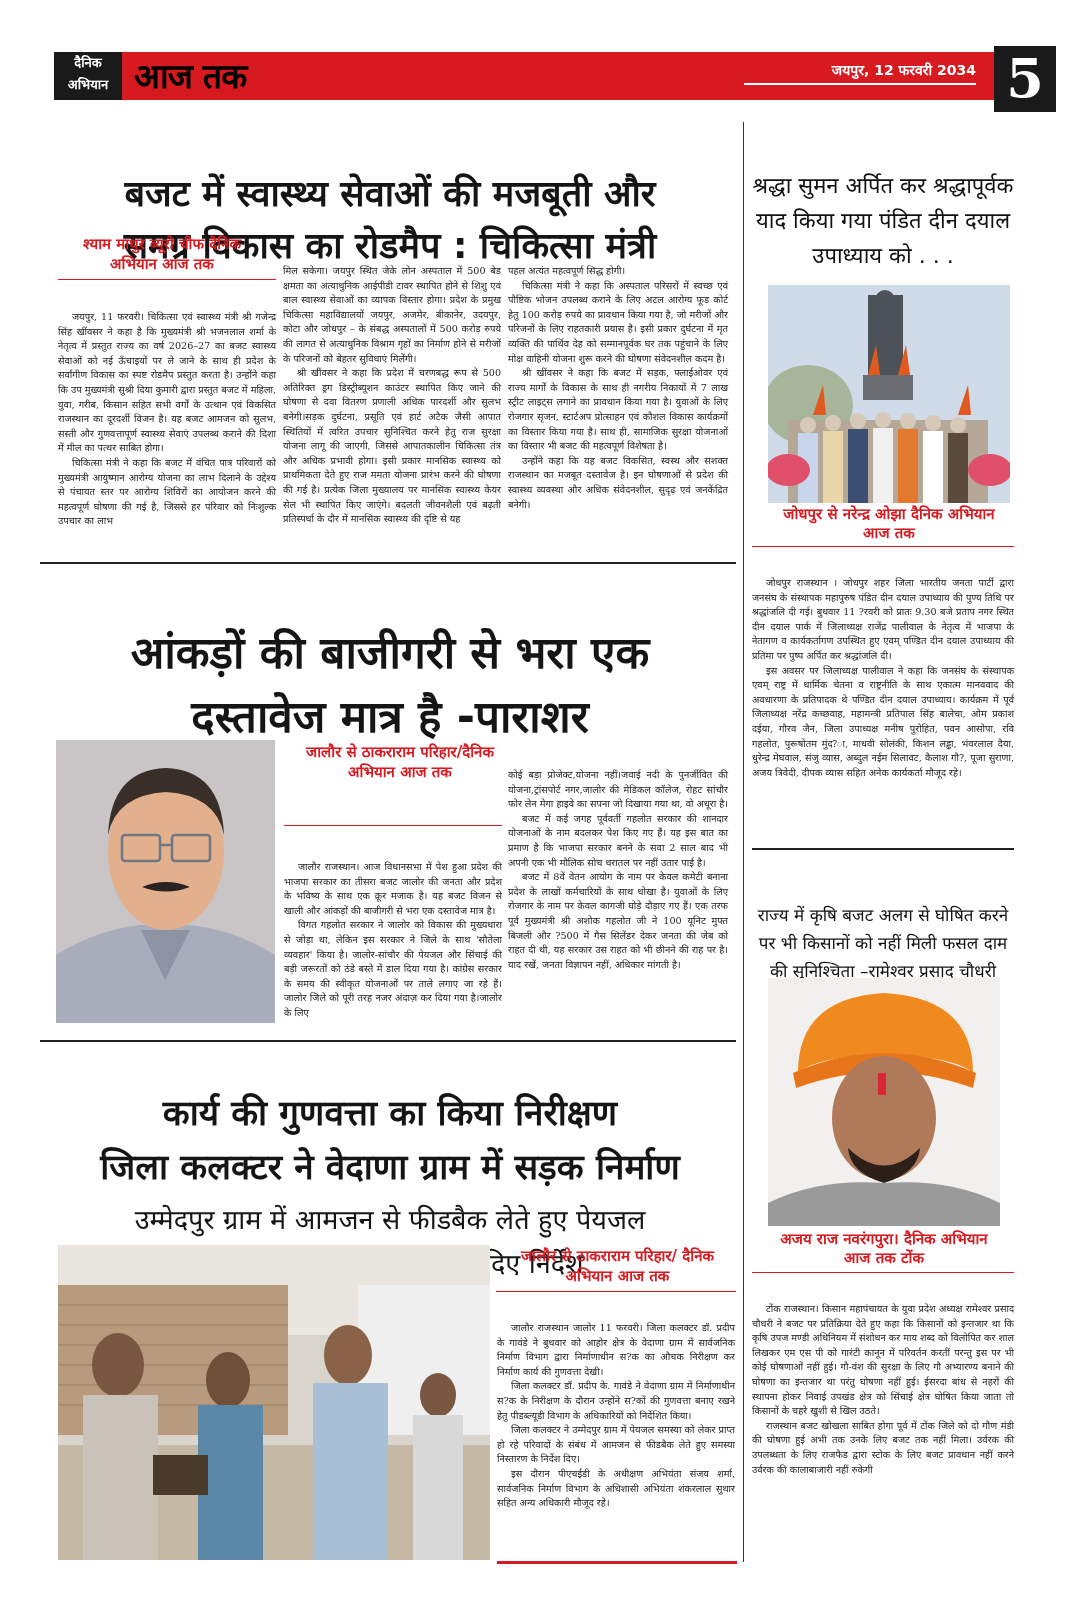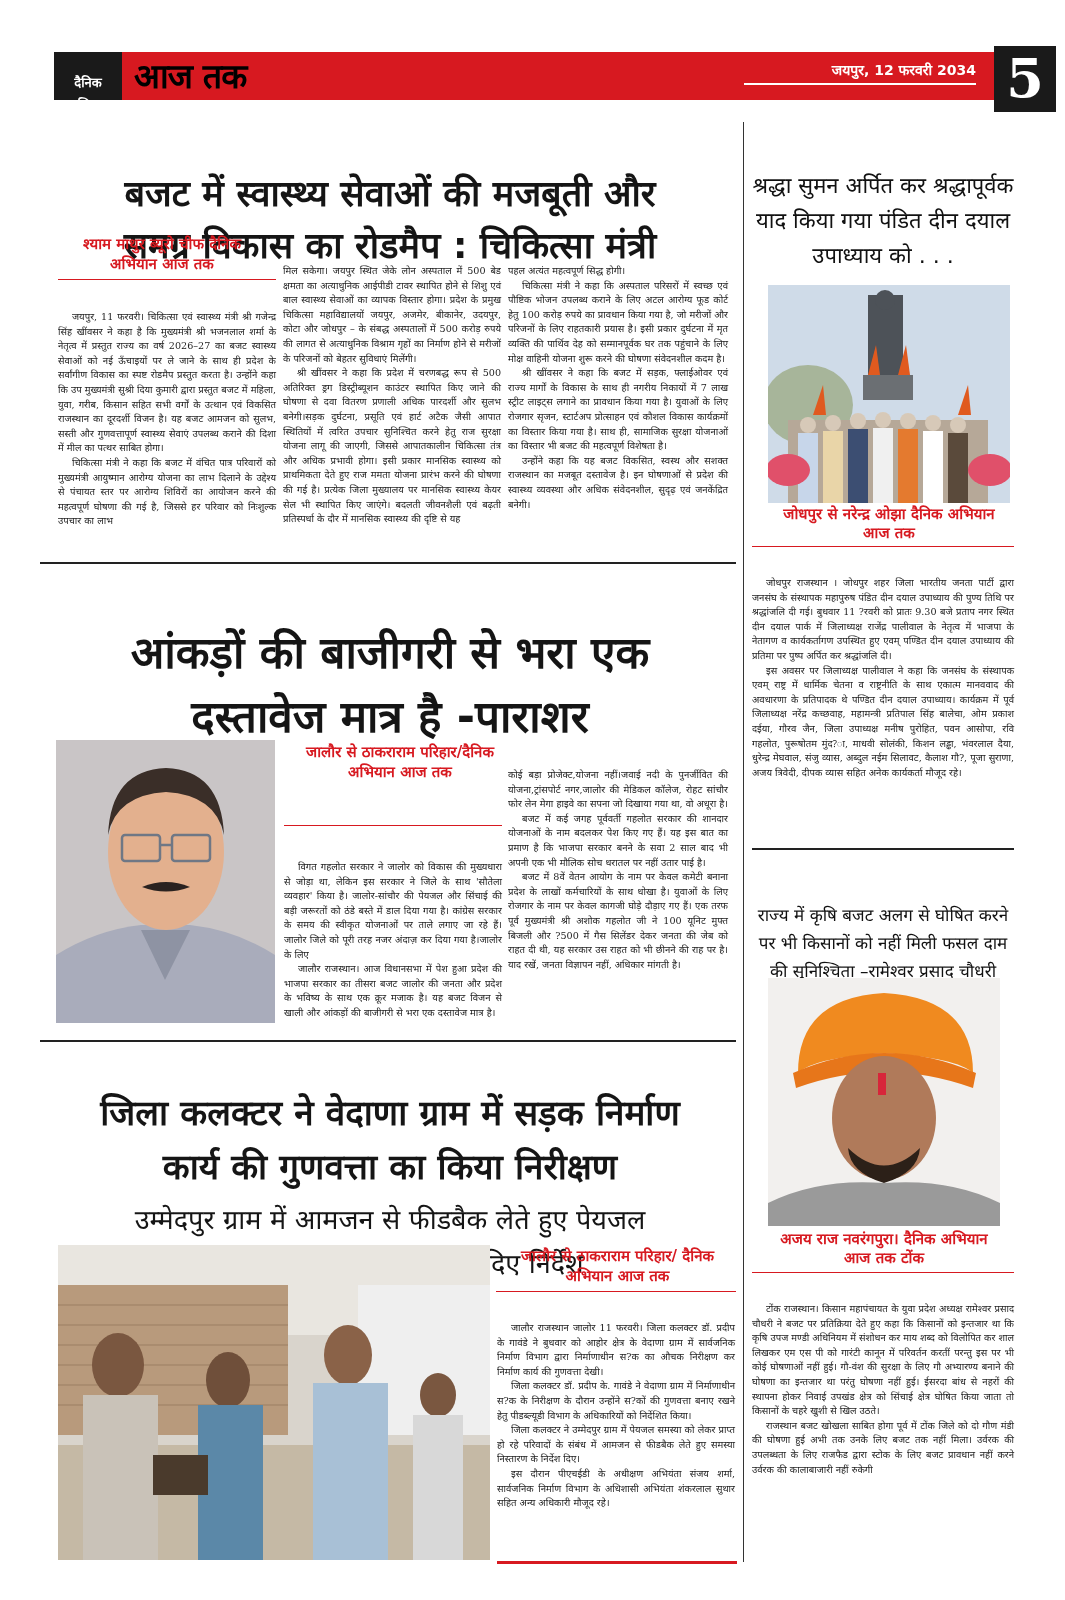--- a/index.html
+++ b/index.html
@@ -2,21 +2,21 @@
 <html><head>
 <meta charset="utf-8">
 <style>
   * { box-sizing: border-box; margin: 0; padding: 0; }
   html, body { width: 1065px; height: 1600px; background: #ffffff; overflow: hidden; }
   body { font-family: "DejaVu Sans", "Liberation Sans", sans-serif; color: #1a1a1a; position: relative; }
 
   
   .masthead { position: absolute; left: 54px; top: 52px; width: 956px; height: 48px; background: #d71920; }
   .brand-small { position: absolute; left: 0; top: 0; width: 68px; height: 48px; background: #1a1a1a; color: #fff;
-                 font-weight: bold; font-size: 13px; line-height: 22px; text-align: center; padding-top: 20px; }
+                 font-weight: bold; font-size: 13px; line-height: 22px; text-align: center; padding-top: 0; }
   .brand-small span { display: block; }
   .brand-big { position: absolute; left: 80px; top: 2px; color: #000000; font-weight: bold; font-size: 34px; line-height: 44px; letter-spacing: -1px; }
   .section-title { position: absolute; left: 270px; top: 4px; color: #fff; font-weight: bold; font-size: 31px; line-height: 42px; }
   .date-line { position: absolute; left: 690px; top: 8px; width: 232px; color: #fff; font-size: 14px; font-weight: bold; text-align: right; border-bottom: 2px solid #fff; padding-bottom: 4px; }
   .page-num { position: absolute; left: 940px; top: -6px; width: 62px; height: 66px; background: #1a1a1a; color: #fff;
               font-family: "DejaVu Serif", serif; font-weight: bold; font-size: 54px; line-height: 66px; text-align: center; }
 
   .hl { font-weight: bold; text-align: center; color: #151515; margin-top: 46px; }
   .byline { color: #d71920; font-weight: bold; text-align: center; }
   .rule-red { border-top: 1px solid #d71920; }
@@ -84,36 +84,36 @@
       <rect x="116" y="95" width="38" height="26" rx="3" fill="none" stroke="#6f7785" stroke-width="2.5"></rect>
       <line x1="104" y1="105" x2="116" y2="105" stroke="#6f7785" stroke-width="2.5"></line>
       <path d="M86 147 Q110 137 134 147 Q110 156 86 147 Z" fill="#2a2220"></path>
     </svg>
   </div>
 
   <div class="byline" style="position:absolute; left:300px; top:742px; width:200px; font-size:15px; line-height:20px;">जालौर से ठाकराराम परिहार/दैनिक अभियान आज तक</div>
   <div class="rule-red" style="position:absolute; left:284px; top:825px; width:218px;"></div>
 
   <div class="col-text" style="position:absolute; left:284px; top:832px; width:218px;">
+    <p>जालौर राजस्थान। आज विधानसभा में पेश हुआ प्रदेश की भाजपा सरकार का तीसरा बजट जालोर की जनता और प्रदेश के भविष्य के साथ एक क्रूर मजाक है। यह बजट विजन से खाली और आंकड़ों की बाजीगरी से भरा एक दस्तावेज मात्र है।</p>
     <p>विगत गहलोत सरकार ने जालोर को विकास की मुख्यधारा से जोड़ा था, लेकिन इस सरकार ने जिले के साथ 'सौतेला व्यवहार' किया है। जालोर-सांचौर की पेयजल और सिंचाई की बड़ी जरूरतों को ठंडे बस्ते में डाल दिया गया है। कांग्रेस सरकार के समय की स्वीकृत योजनाओं पर ताले लगाए जा रहे हैं। जालोर जिले को पूरी तरह नजर अंदाज़ कर दिया गया है।जालोर के लिए</p>
-    <p>जालौर राजस्थान। आज विधानसभा में पेश हुआ प्रदेश की भाजपा सरकार का तीसरा बजट जालोर की जनता और प्रदेश के भविष्य के साथ एक क्रूर मजाक है। यह बजट विजन से खाली और आंकड़ों की बाजीगरी से भरा एक दस्तावेज मात्र है।</p>
   </div>
   <div class="col-text" style="position:absolute; left:508px; top:740px; width:220px;">
     <p style="text-indent:0">कोई बड़ा प्रोजेक्ट,योजना नहीं।जवाई नदी के पुनर्जीवित की योजना,ट्रांसपोर्ट नगर,जालोर की मेडिकल कॉलेज, रोहट सांचौर फोर लेन मेगा हाइवे का सपना जो दिखाया गया था, वो अधूरा है।</p>
     <p>बजट में कई जगह पूर्ववर्ती गहलोत सरकार की शानदार योजनाओं के नाम बदलकर पेश किए गए हैं। यह इस बात का प्रमाण है कि भाजपा सरकार बनने के सवा 2 साल बाद भी अपनी एक भी मौलिक सोच धरातल पर नहीं उतार पाई है।</p>
     <p>बजट में 8वें वेतन आयोग के नाम पर केवल कमेटी बनाना प्रदेश के लाखों कर्मचारियों के साथ धोखा है। युवाओं के लिए रोजगार के नाम पर केवल कागजी घोड़े दौड़ाए गए हैं। एक तरफ पूर्व मुख्यमंत्री श्री अशोक गहलोत जी ने 100 यूनिट मुफ्त बिजली और ?500 में गैस सिलेंडर देकर जनता की जेब को राहत दी थी, यह सरकार उस राहत को भी छीनने की राह पर है। याद रखें, जनता विज्ञापन नहीं, अधिकार मांगती है।</p>
   </div>
 </div>
 
 <div class="hrule" style="left:40px; top:1040px; width:696px;"></div>
 
 <div>
   <div class="hl" style="position:absolute; left:40px; top:1040px; width:700px; font-size:35px; line-height:54px;">
+    <div>कार्य की गुणवत्ता का किया निरीक्षण</div>
     <div>जिला कलक्टर ने वेदाणा ग्राम में सड़क निर्माण</div>
-    <div>कार्य की गुणवत्ता का किया निरीक्षण</div>
   </div>
   <div class="hl" style="position:absolute; left:40px; top:1152px; width:700px; font-size:27px; line-height:44px; font-weight:normal;">
     <div>उम्मेदपुर ग्राम में आमजन से फीडबैक लेते हुए पेयजल</div>
     <div>समस्या के त्वरित समाधान के दिए निर्देश</div>
   </div>
 
   <div class="photo" style="left:58px; top:1245px; width:432px; height:315px;">
     <svg viewBox="0 0 432 315" preserveAspectRatio="none">
       <rect width="432" height="315" fill="#d9d4cc"></rect>
       <rect x="0" y="0" width="432" height="90" fill="#e9e6e0"></rect>

